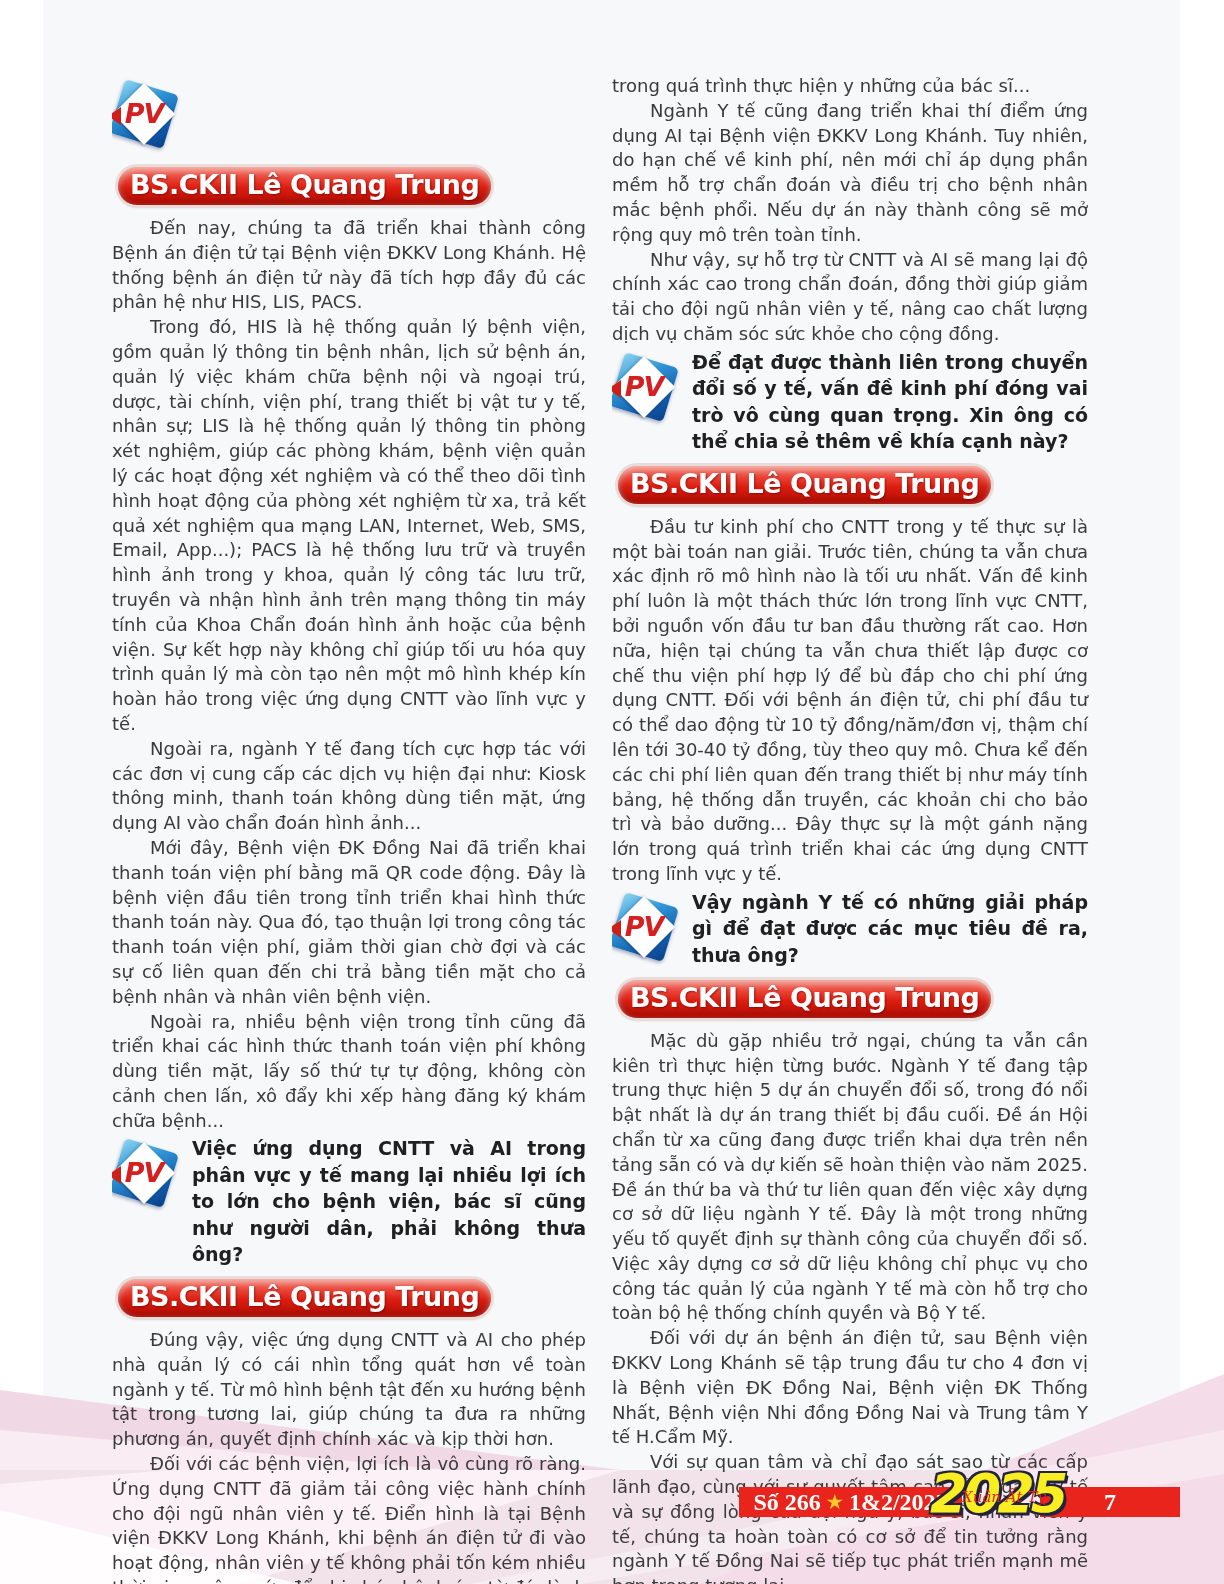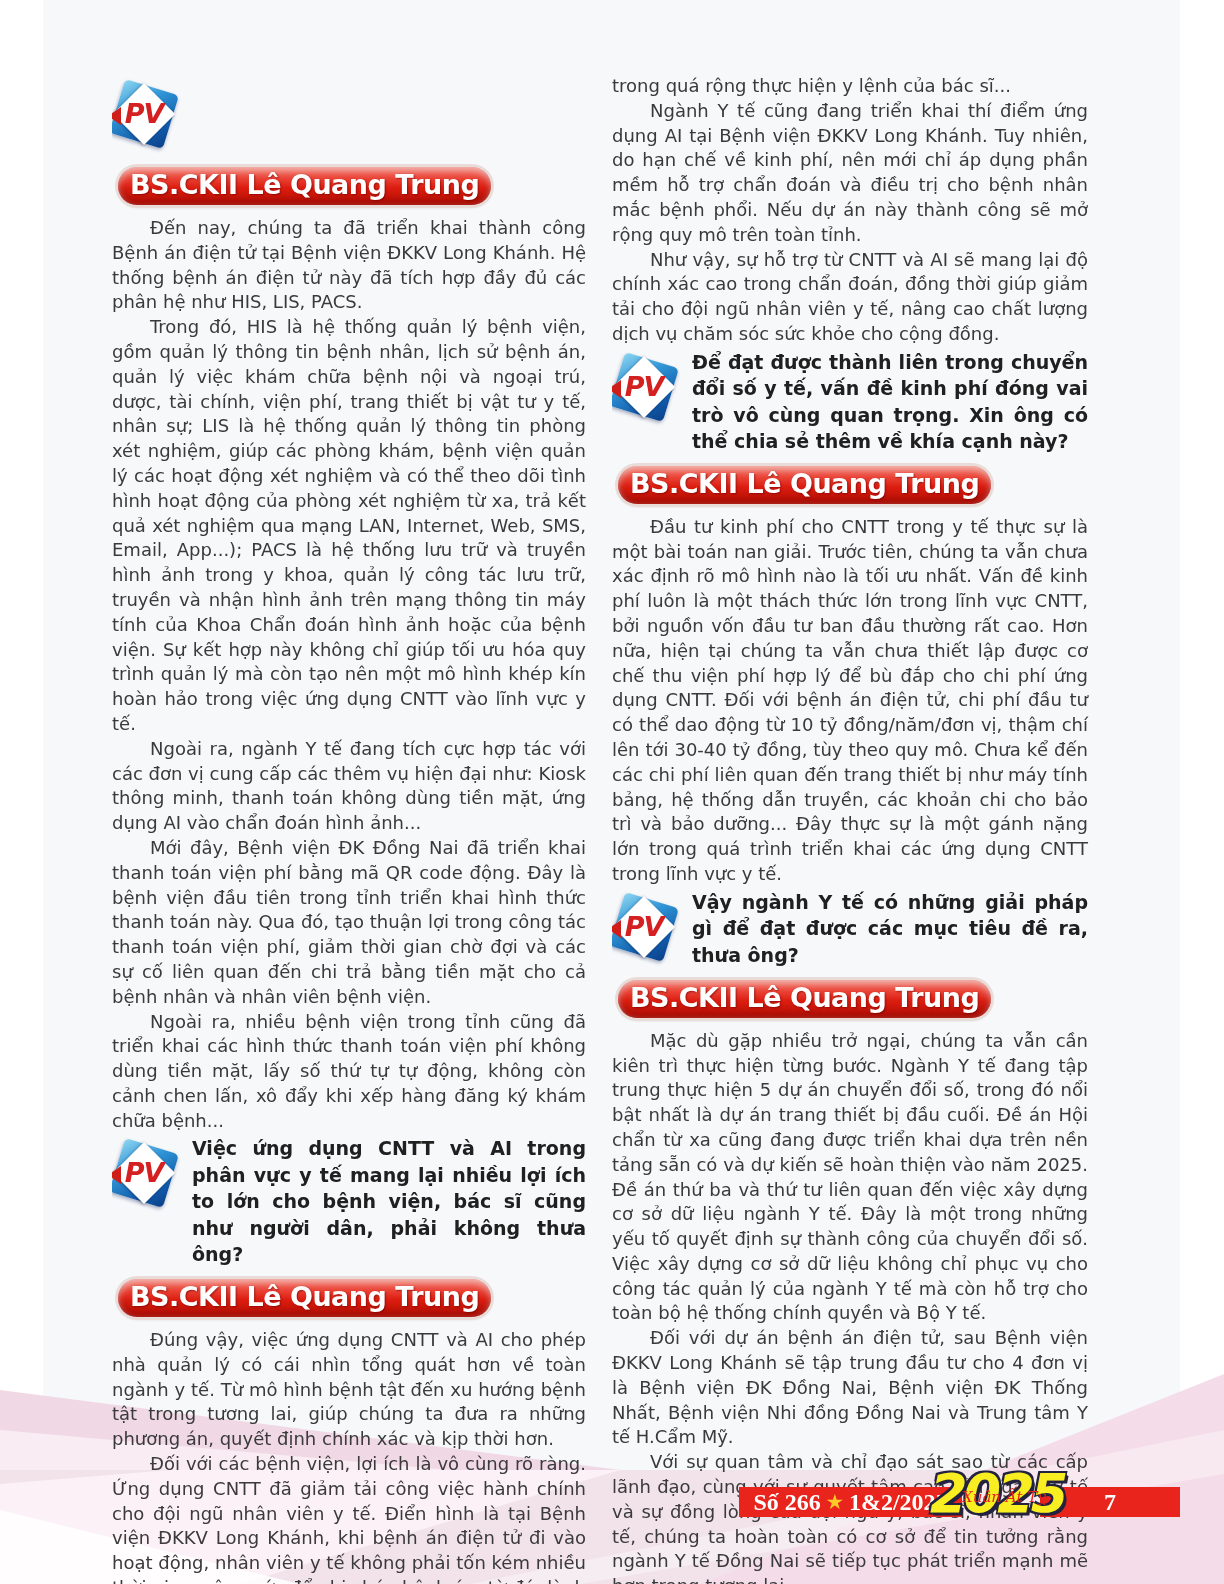--- a/index.html
+++ b/index.html
@@ -70,42 +70,42 @@
         <span class="pv-sq1"></span>
         <span class="pv-sq2"></span>
         <span class="pv-txt">PV</span>
       </span>
     </div>
 
     <span class="pill">BS.CKII Lê Quang Trung</span>
 
     <p class="body">Đến nay, chúng ta đã triển khai thành công Bệnh án điện tử tại Bệnh viện ĐKKV Long Khánh. Hệ thống bệnh án điện tử này đã tích hợp đầy đủ các phân hệ như HIS, LIS, PACS.</p>
     <p class="body">Trong đó, HIS là hệ thống quản lý bệnh viện, gồm quản lý thông tin bệnh nhân, lịch sử bệnh án, quản lý việc khám chữa bệnh nội và ngoại trú, dược, tài chính, viện phí, trang thiết bị vật tư y tế, nhân sự; LIS là hệ thống quản lý thông tin phòng xét nghiệm, giúp các phòng khám, bệnh viện quản lý các hoạt động xét nghiệm và có thể theo dõi tình hình hoạt động của phòng xét nghiệm từ xa, trả kết quả xét nghiệm qua mạng LAN, Internet, Web, SMS, Email, App...); PACS là hệ thống lưu trữ và truyền hình ảnh trong y khoa, quản lý công tác lưu trữ, truyền và nhận hình ảnh trên mạng thông tin máy tính của Khoa Chẩn đoán hình ảnh hoặc của bệnh viện. Sự kết hợp này không chỉ giúp tối ưu hóa quy trình quản lý mà còn tạo nên một mô hình khép kín hoàn hảo trong việc ứng dụng CNTT vào lĩnh vực y tế.</p>
-    <p class="body">Ngoài ra, ngành Y tế đang tích cực hợp tác với các đơn vị cung cấp các thêm vụ hiện đại như: Kiosk thông minh, thanh toán không dùng tiền mặt, ứng dụng AI vào chẩn đoán hình ảnh...</p>
+    <p class="body">Ngoài ra, ngành Y tế đang tích cực hợp tác với các đơn vị cung cấp các dịch vụ hiện đại như: Kiosk thông minh, thanh toán không dùng tiền mặt, ứng dụng AI vào chẩn đoán hình ảnh...</p>
     <p class="body">Mới đây, Bệnh viện ĐK Đồng Nai đã triển khai thanh toán viện phí bằng mã QR code động. Đây là bệnh viện đầu tiên trong tỉnh triển khai hình thức thanh toán này. Qua đó, tạo thuận lợi trong công tác thanh toán viện phí, giảm thời gian chờ đợi và các sự cố liên quan đến chi trả bằng tiền mặt cho cả bệnh nhân và nhân viên bệnh viện.</p>
     <p class="body">Ngoài ra, nhiều bệnh viện trong tỉnh cũng đã triển khai các hình thức thanh toán viện phí không dùng tiền mặt, lấy số thứ tự tự động, không còn cảnh chen lấn, xô đẩy khi xếp hàng đăng ký khám chữa bệnh...</p>
 
     <div class="qblock">
       <span class="pv">
         <span class="pv-notch"></span>
         <span class="pv-sq1"></span>
         <span class="pv-sq2"></span>
         <span class="pv-txt">PV</span>
       </span>
       <p class="qtext">Việc ứng dụng CNTT và AI trong phân vực y tế mang lại nhiều lợi ích to lớn cho bệnh viện, bác sĩ cũng như người dân, phải không thưa ông?</p>
     </div>
 
     <span class="pill">BS.CKII Lê Quang Trung</span>
 
     <p class="body">Đúng vậy, việc ứng dụng CNTT và AI cho phép nhà quản lý có cái nhìn tổng quát hơn về toàn ngành y tế. Từ mô hình bệnh tật đến xu hướng bệnh tật trong tương lai, giúp chúng ta đưa ra những phương án, quyết định chính xác và kịp thời hơn.</p>
     <p class="body">Đối với các bệnh viện, lợi ích là vô cùng rõ ràng. Ứng dụng CNTT đã giảm tải công việc hành chính cho đội ngũ nhân viên y tế. Điển hình là tại Bệnh viện ĐKKV Long Khánh, khi bệnh án điện tử đi vào hoạt động, nhân viên y tế không phải tốn kém nhiều thời gian, công sức để ghi chép bệnh án, từ đó dành nhiều thời gian hơn vào việc chăm sóc bệnh nhân, giảm sai sót</p>
   </div>
 
   <div class="col col-right">
-    <p class="body noindent">trong quá rộng thực hiện y lệnh của bác sĩ...</p>
+    <p class="body noindent">trong quá trình thực hiện y những của bác sĩ...</p>
     <p class="body">Ngành Y tế cũng đang triển khai thí điểm ứng dụng AI tại Bệnh viện ĐKKV Long Khánh. Tuy nhiên, do hạn chế về kinh phí, nên mới chỉ áp dụng phần mềm hỗ trợ chẩn đoán và điều trị cho bệnh nhân mắc bệnh phổi. Nếu dự án này thành công sẽ mở rộng quy mô trên toàn tỉnh.</p>
     <p class="body">Như vậy, sự hỗ trợ từ CNTT và AI sẽ mang lại độ chính xác cao trong chẩn đoán, đồng thời giúp giảm tải cho đội ngũ nhân viên y tế, nâng cao chất lượng dịch vụ chăm sóc sức khỏe cho cộng đồng.</p>
 
     <div class="qblock">
       <span class="pv">
         <span class="pv-notch"></span>
         <span class="pv-sq1"></span>
         <span class="pv-sq2"></span>
         <span class="pv-txt">PV</span>
       </span>

